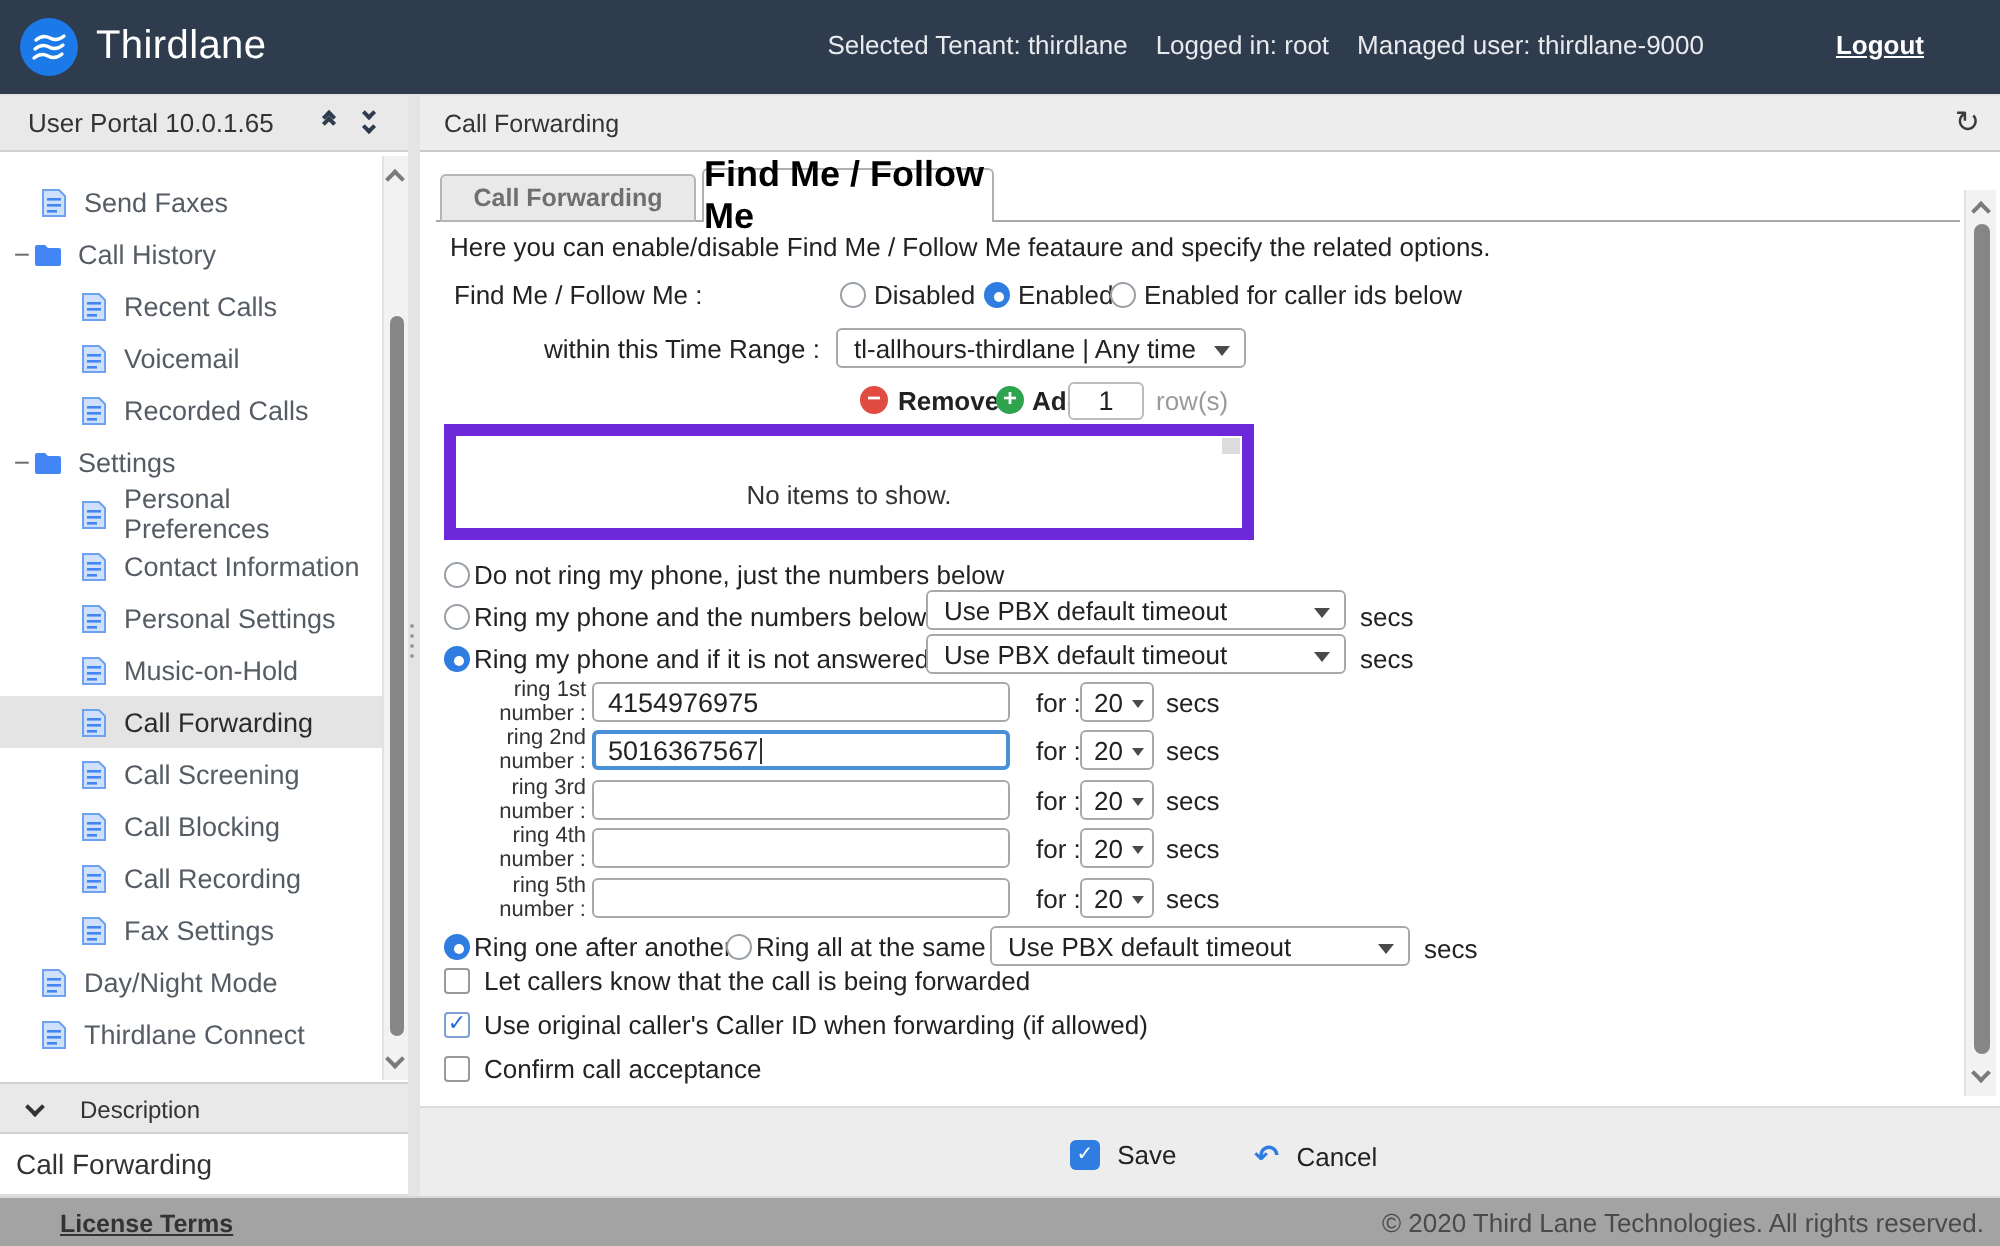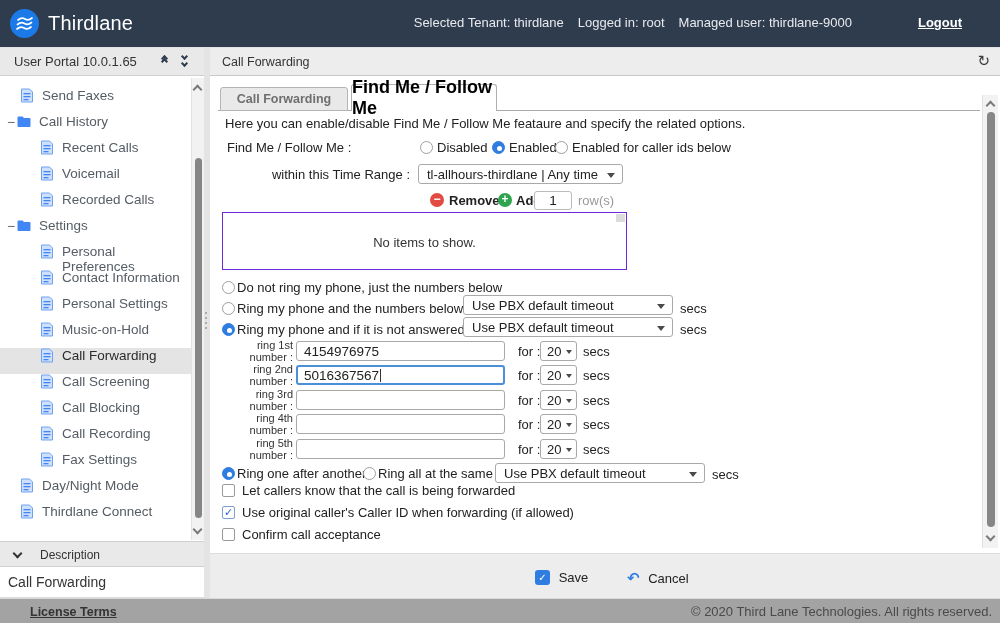--- a/index.html
+++ b/index.html
@@ -11,21 +11,21 @@
   
   #topbar { position:absolute; left:0; top:0; width:1000px; height:47px; background:#2e3c4e; }
   .brand-text { color:#fff; font-size:20px; letter-spacing:.2px; }
   .tenant-info { color:#e8eaee; font-size:13px; }
   .tenant-info span { margin-right:14px; }
   .logout { color:#fff; font-weight:bold; text-decoration:underline; font-size:13px; cursor:pointer; }
 
   
   #sb-header { position:absolute; left:0; top:48px; width:204px; height:28px; background:#e9e9e9; border-bottom:1px solid #d2d2d2; }
   #sb-tree { position:absolute; left:0; top:76px; width:204px; height:465px; background:#fff; }
-  .tree-row { position:absolute; left:0; width:191px; height:26px; display:flex; align-items:flex-start; cursor:pointer; color:#555c63; font-size:13.5px; }
+  .tree-row { position:absolute; left:0; width:191px; height:26px; display:flex; align-items:center; cursor:pointer; color:#555c63; font-size:13.5px; }
   .tree-row.selected { background:#e4e4e4; color:#2b2b2b; }
   .minus { width:12px; margin-left:5px; color:#6e6e6e; font-size:14px; text-align:center; flex:0 0 12px; }
   .lvl1 { padding-left:20px; }
   .lvl2 { padding-left:40px; }
   .tree-icon { margin-right:8px; flex:0 0 14px; height:15px; display:inline-block; }
 
   
   .sb-track { background:#f2f2f2; border-left:1px solid #e2e2e2; }
   .thumb { background:#868686; border-radius:4px; }
   .chev { display:inline-block; width:7px; height:7px; border-left:2px solid #5f6b76; border-top:2px solid #5f6b76; }
@@ -305,21 +305,21 @@
 
     <div class="circle-btn" style="left:220px;top:117px;background:#e14b42">−</div>
     <span class="abs" style="left:239px;top:117px;font-weight:bold;color:#222">Remove</span>
     <div class="circle-btn" style="left:288px;top:117px;background:#2ea44f">+</div>
     <span class="abs" style="left:306px;top:117px;font-weight:bold;color:#222">Add</span>
     <div class="textbox" style="left:324px;top:115px;width:38px;height:19px;justify-content:center;padding-left:0;border-color:#bbb">
       <span>1</span>
     </div>
     <span class="abs" style="left:368px;top:117px;color:#9a9a9a">row(s)</span>
 
-    <div class="abs" style="left:12px;top:136px;width:405px;height:58px;border:1px solid #6d28d9">
+    <div class="abs" style="left:12px;top:136px;width:405px;height:58px;border:6px solid #6d28d9">
       <div class="abs" style="right:1px;top:1px;width:9px;height:8px;background:#dcdcdc"></div>
       <div class="abs" style="left:0;top:22px;width:100%;text-align:center;color:#333">No items to show.</div>
     </div>
 
     <span class="radio" style="left:12px;top:205px"></span>
     <span class="abs lbl" style="left:27px;top:204px">Do not ring my phone, just the numbers below</span>
 
     <span class="radio" style="left:12px;top:226px"></span>
     <span class="abs lbl" style="left:27px;top:225px">Ring my phone and the numbers below for</span>
     <div class="selectbox" style="left:253px;top:219px;width:210px">

